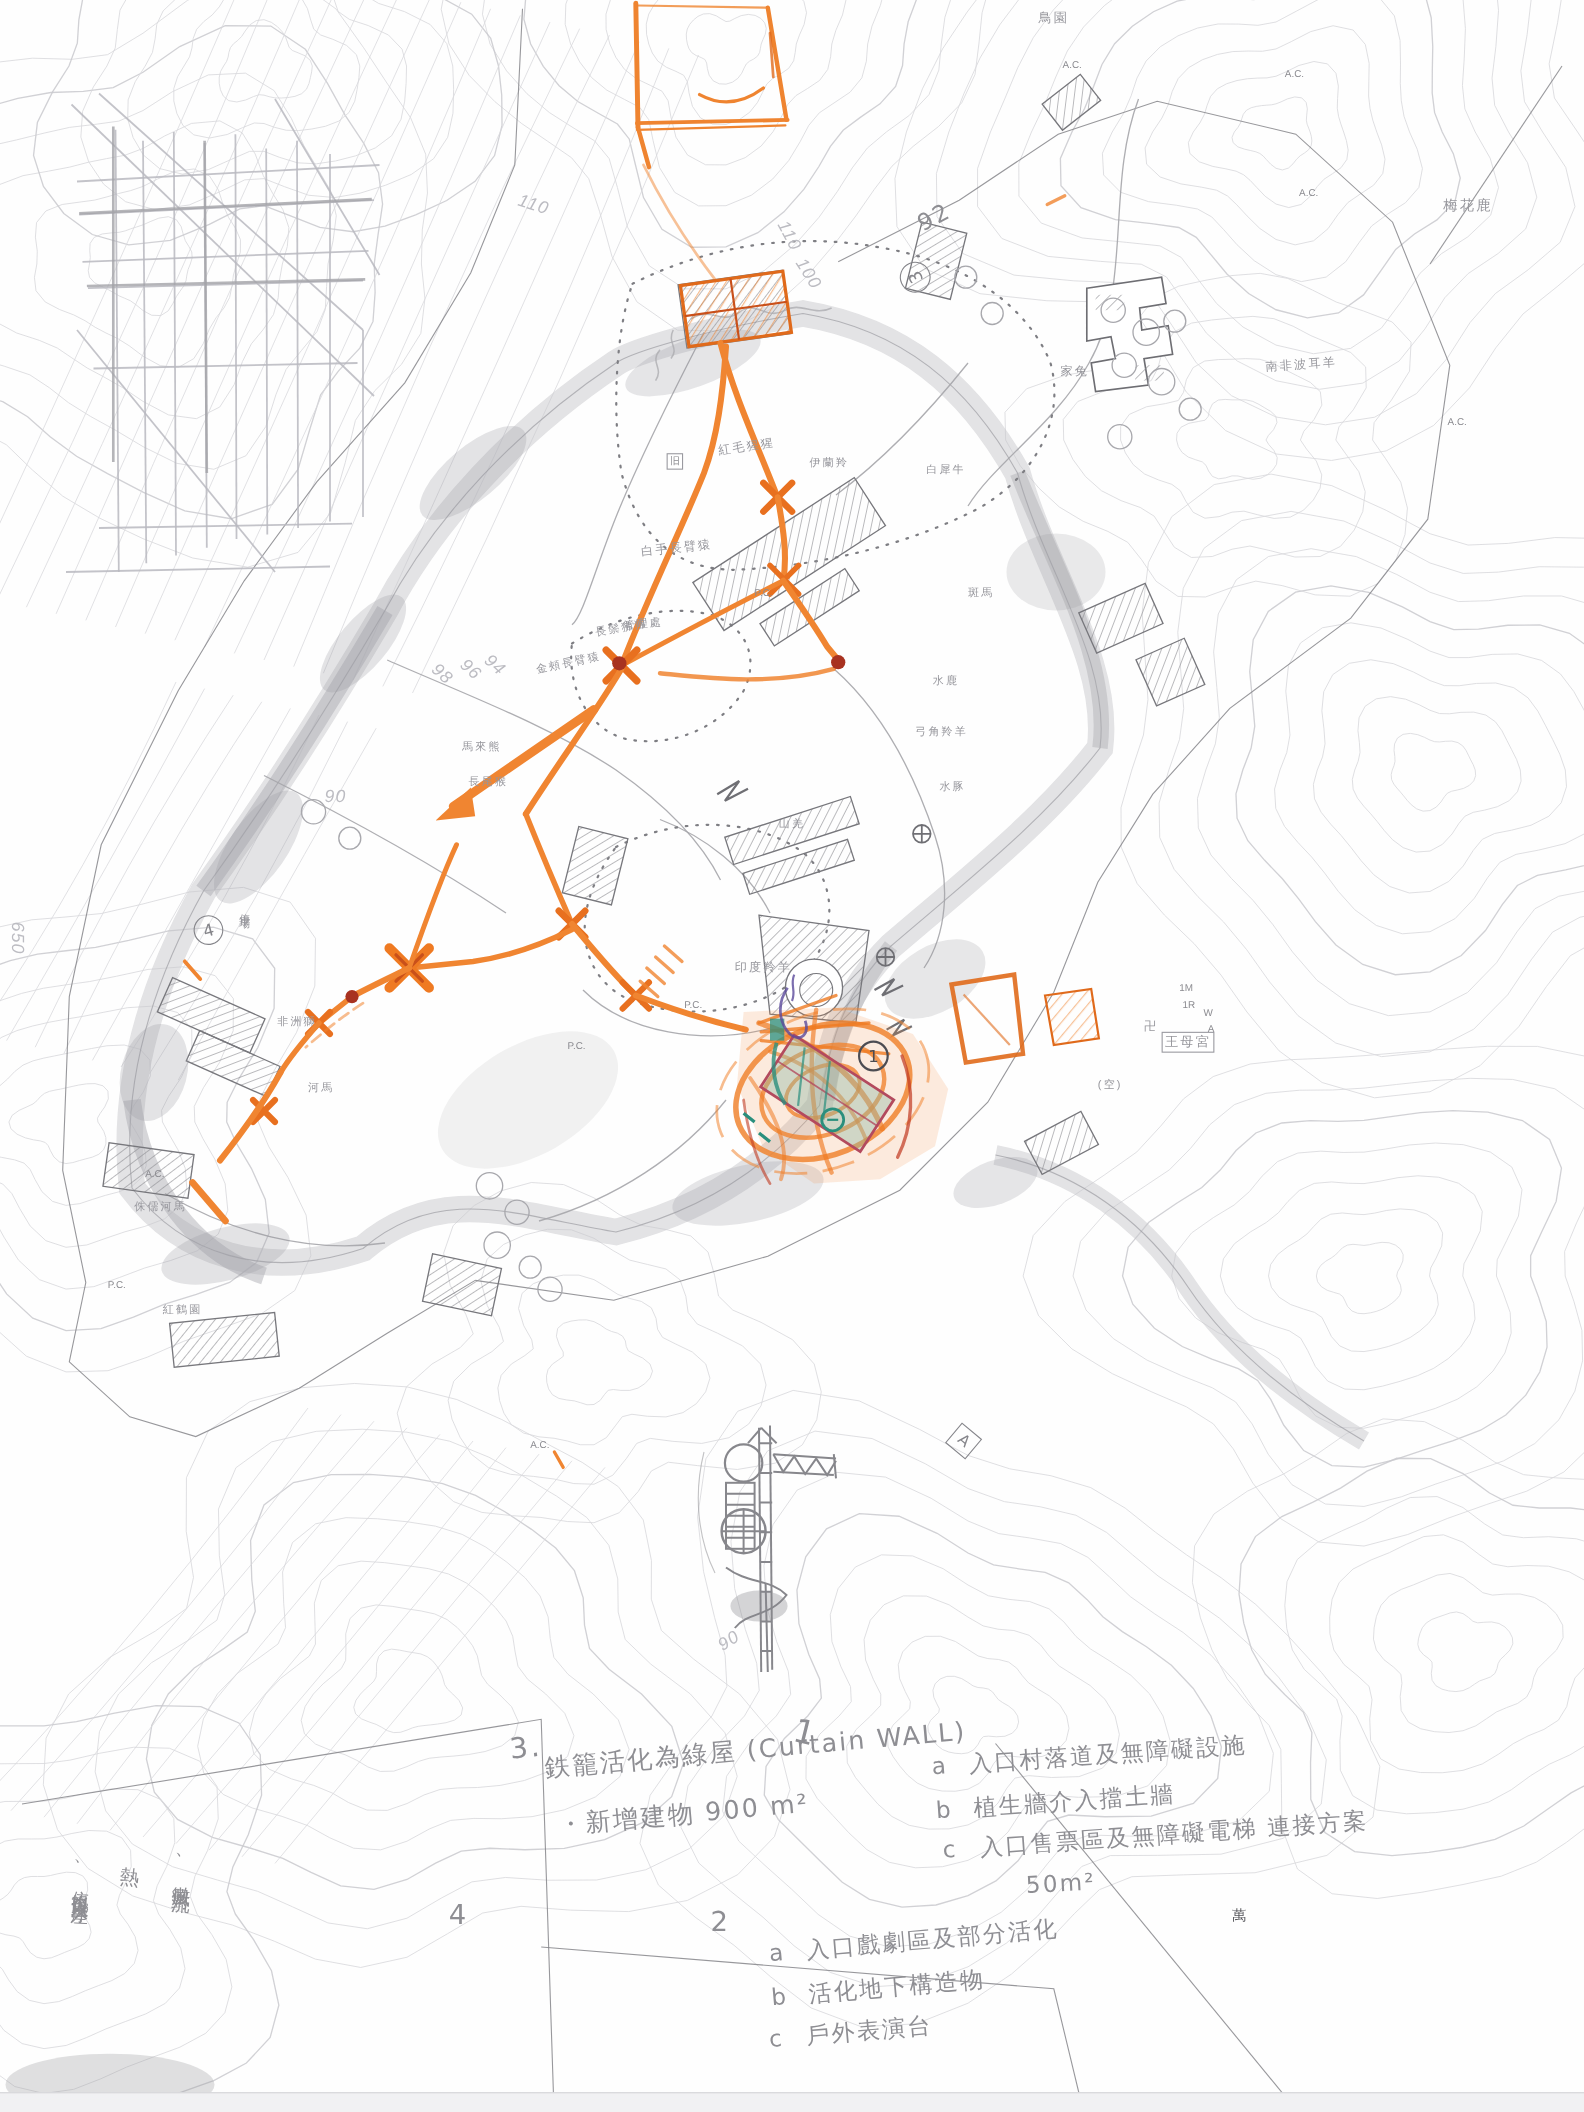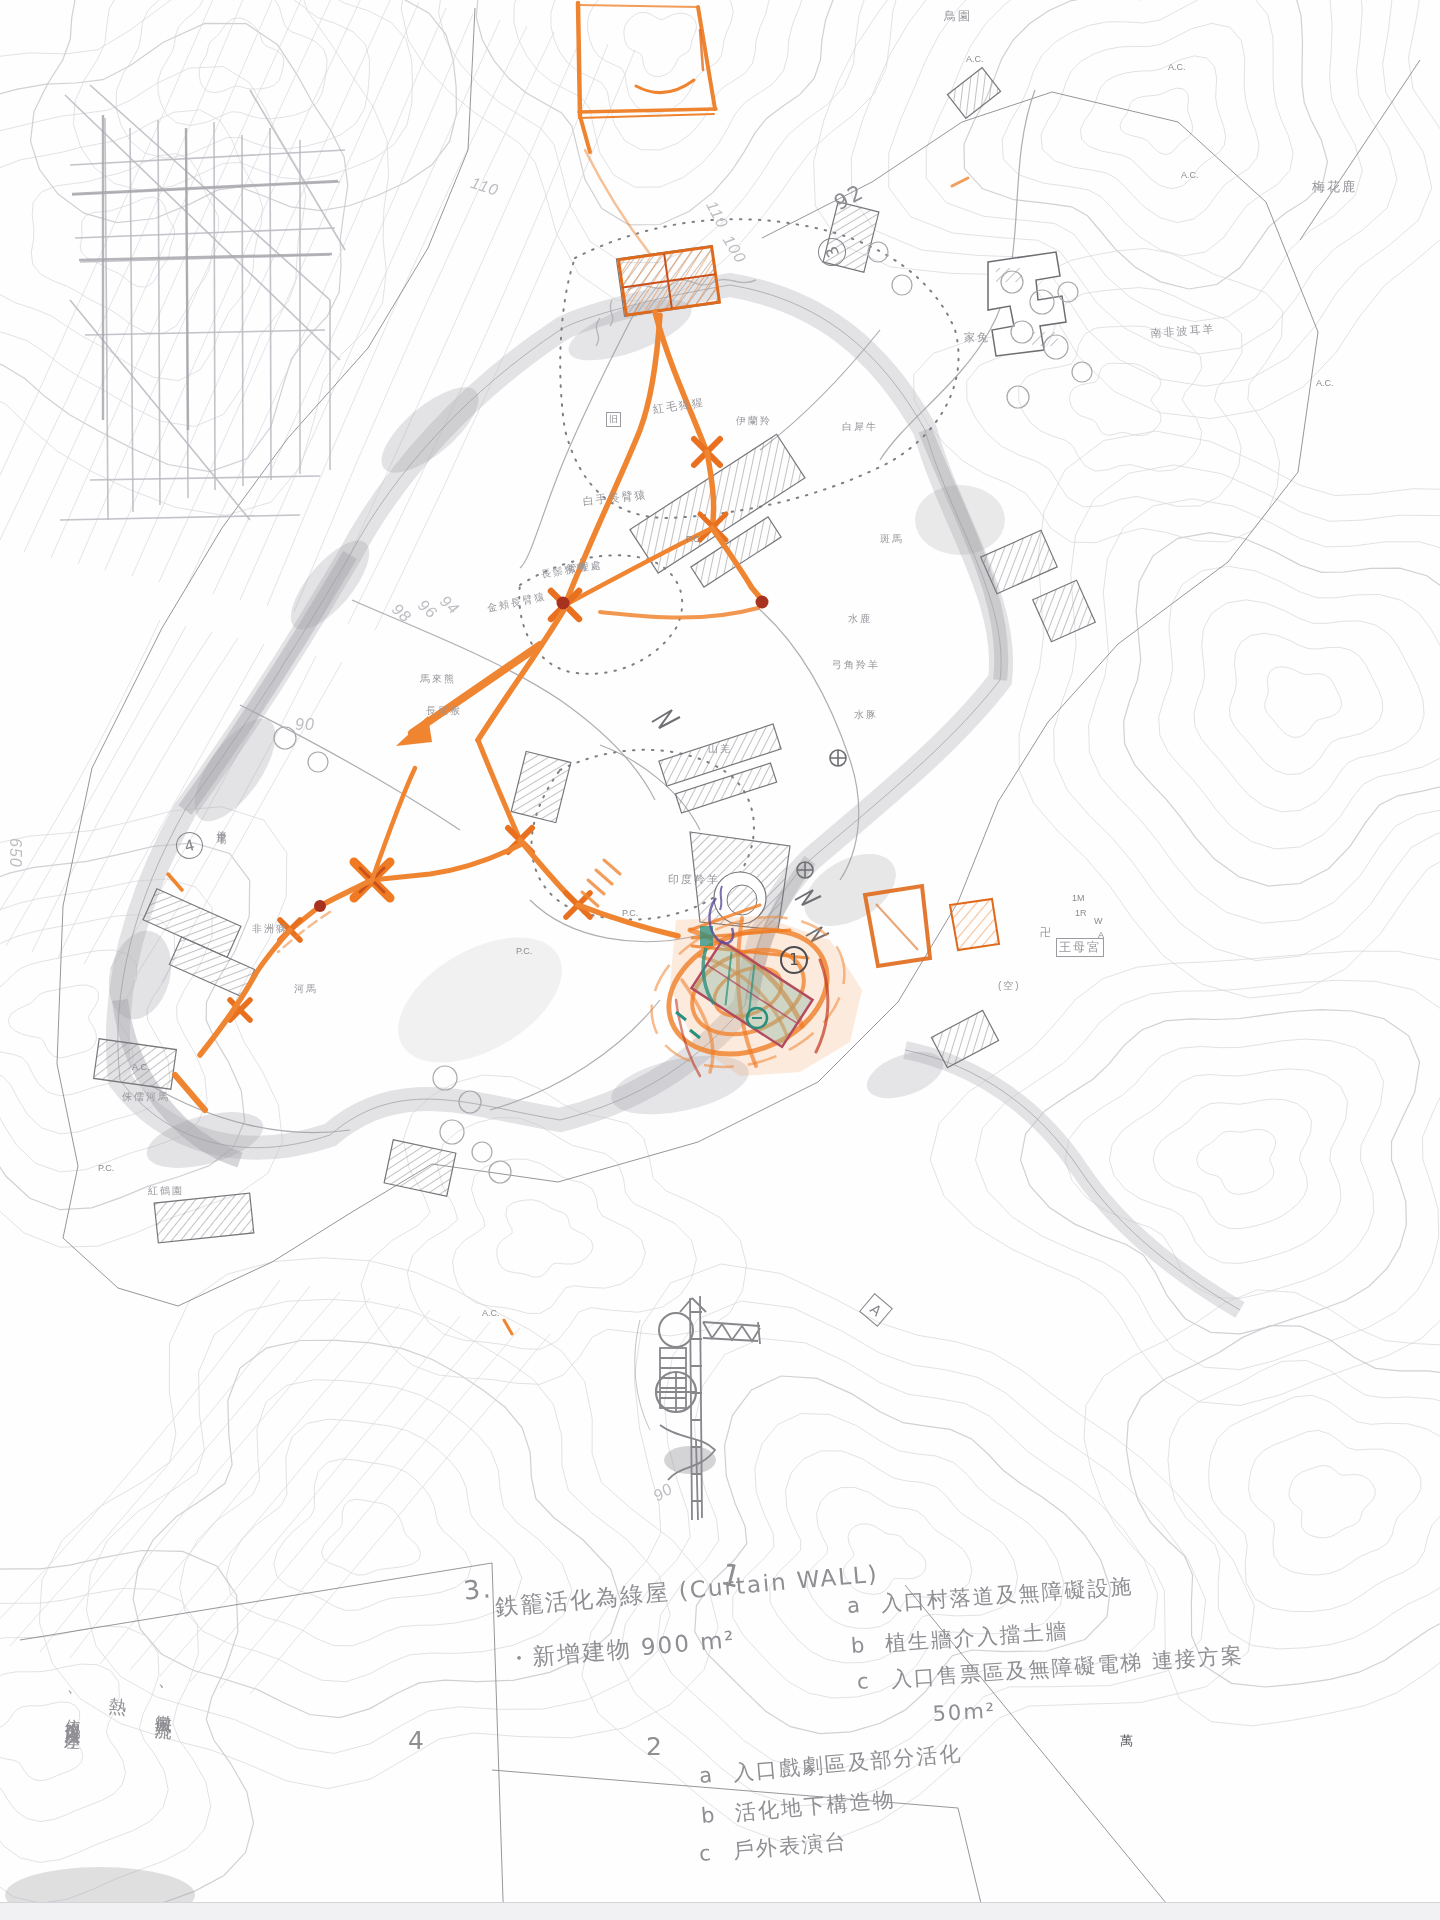--- a/index.html
+++ b/index.html
@@ -436,21 +436,21 @@
       <div class="maplabel" style="left: 420px; top: 672px; font-size: 10px;">馬來熊</div>
       <div class="maplabel" style="left: 382px; top: 704px; font-size: 10px; margin-left: 44px;">長尾猴</div>
       <div class="maplabel" style="left: 566px; top: 562px; font-size: 10px; transform: rotate(-6deg);">管理處</div>
       <div class="maplabel" style="left: 634px; top: 872px; font-size: 11px; margin-left: 34px;">印度羚羊</div>
       <div class="maplabel" style="left: 708px; top: 742px; font-size: 10px;">山羌</div>
       <div class="maplabel" style="left: 848px; top: 612px; font-size: 10px;">水鹿</div>
       <div class="maplabel" style="left: 880px; top: 532px; font-size: 10px;">斑馬</div>
       <div class="maplabel" style="left: 832px; top: 658px; font-size: 10px;">弓角羚羊</div>
       <div class="maplabel" style="left: 854px; top: 708px; font-size: 10px;">水豚</div>
       <div class="maplabel" style="left: 252px; top: 922px; font-size: 10px;">非洲獅</div>
-      <div class="maplabel" style="left: 294px; top: 982px; font-size: 10px;">河馬</div>
+      <div class="maplabel" style="left: 280px; top: 982px; font-size: 10px;">河馬</div>
       <div class="maplabel" style="left: 122px; top: 1090px; font-size: 10px;">侏儒河馬</div>
       <div class="maplabel" style="left: 148px; top: 1184px; font-size: 10px; text-align: center;">紅鶴園</div>
       <div class="maplabel vert" style="left: 214px; top: 822px; font-size: 10px;">停車場</div>
       <div class="maplabel boxed" style="left: 1056px; top: 938px; font-size: 12px;">王母宮</div>
       <div class="maplabel" style="left: 1040px; top: 925px; font-size: 11px;">卍</div>
       <div class="maplabel" style="left: 998px; top: 979px; font-size: 10px;">(空)</div>
       <div class="maplabel tiny" style="left: 1072px; top: 893px;">1M</div>
       <div class="maplabel tiny" style="left: 1075px; top: 908px;">1R</div>
       <div class="maplabel tiny" style="left: 1094px; top: 916px;">W</div>
       <div class="maplabel tiny" style="left: 1098px; top: 930px;">A</div>

